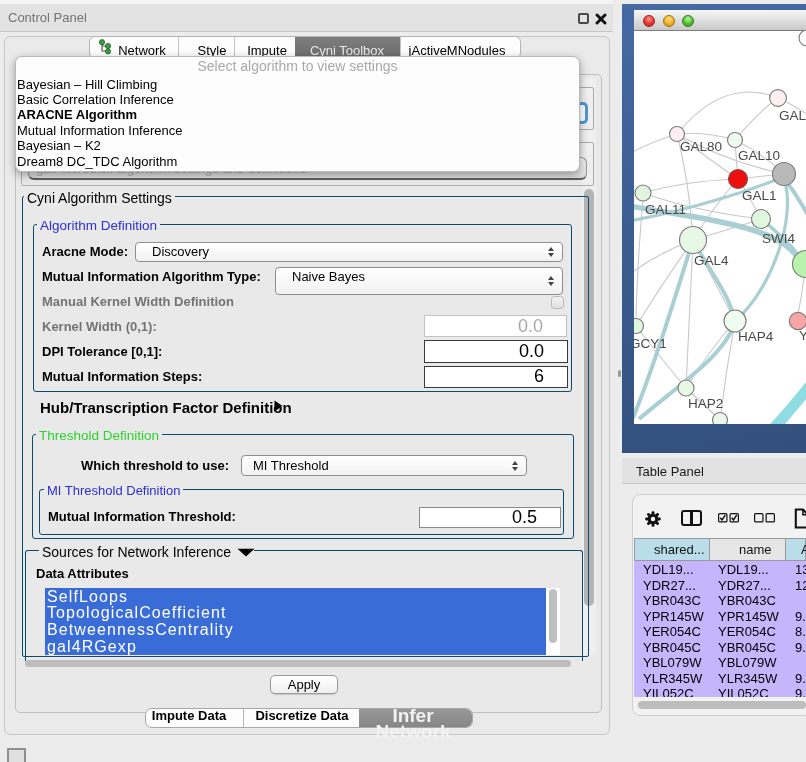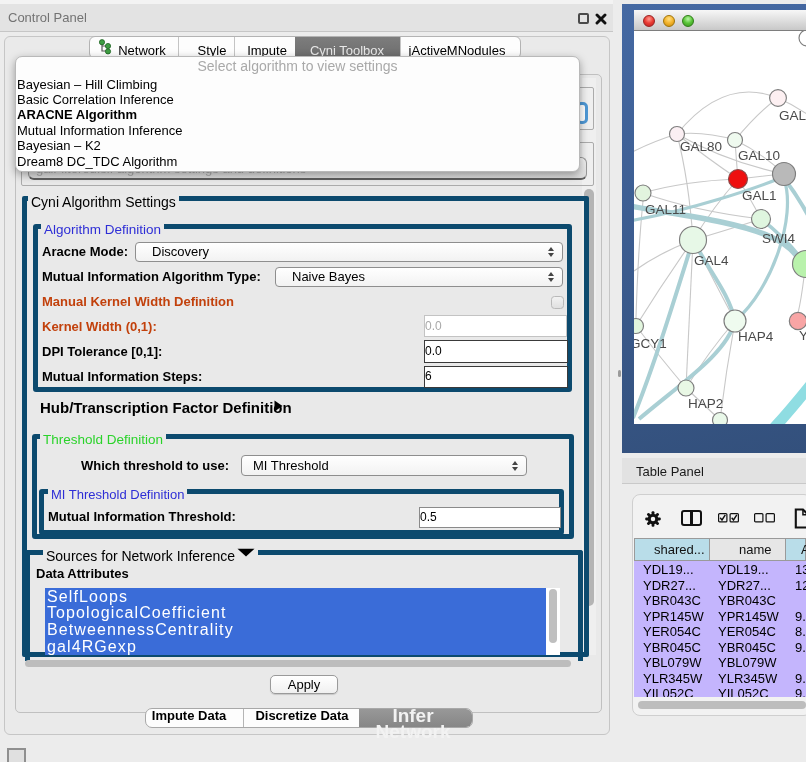--- a/index.html
+++ b/index.html
@@ -1,25 +1,25 @@
 <!DOCTYPE html>
 <html><head>
 <meta charset="utf-8">
 <style>
 *{margin:0;padding:0;box-sizing:border-box}
 html,body{width:806px;height:762px;background:#ececec;font-family:"Liberation Sans",sans-serif;position:relative;overflow:hidden}
 .abs{position:absolute}
 .lbl{position:absolute;font-size:13px;font-weight:bold;color:#000;white-space:nowrap}
-.glbl{position:absolute;font-size:13px;font-weight:bold;color:#c2410c;white-space:nowrap}
+.glbl{position:absolute;font-size:13px;font-weight:bold;color:#737373;white-space:nowrap}
 .combo{position:absolute;background:linear-gradient(#ffffff,#f2f2f2);border:1px solid #8e8e8e;border-radius:4px;font-size:13px;color:#000;line-height:18px;padding-left:16px;white-space:nowrap}
 .combo .arr{position:absolute;right:7px;top:50%;margin-top:-5px;width:7px;height:10px}
 .combo .arr:before{content:"";position:absolute;left:0;top:0;border-left:3.5px solid transparent;border-right:3.5px solid transparent;border-bottom:4px solid #444}
 .combo .arr:after{content:"";position:absolute;left:0;bottom:0;border-left:3.5px solid transparent;border-right:3.5px solid transparent;border-top:4px solid #444}
-.inp{position:absolute;background:#fff;font-size:12px;color:#000;text-align:left;padding-right:14px;white-space:nowrap}
-.gbox{position:absolute;border:5px solid #0c4a6e;border-radius:3px}
+.inp{position:absolute;background:#fff;font-size:18px;color:#000;text-align:right;padding-right:23px;white-space:nowrap}
+.gbox{position:absolute;border:1px solid #0c4a6e;border-radius:3px}
 .gcap{position:absolute;top:-8px;left:7px;background:#e9e9e9;padding:0 3px;font-size:12px;line-height:15px;white-space:nowrap}
 </style>
 </head>
 <body>
 
 <div class="abs" style="left:27px;top:0;width:3px;height:3px;background:#555"></div>
 
 <div class="abs" style="left:0;top:0;width:613px;height:4px;background:#f3f3f3"></div>
 <div class="abs" style="left:0;top:4px;width:613px;height:28px;background:#e3e3e3;border-bottom:1px solid #c6c6c6"></div>
 <div class="abs" style="left:8px;top:10px;font-size:13px;color:#737373">Control Panel</div>
@@ -76,21 +76,21 @@
 </div>
 
 <div class="gbox" style="left:33px;top:224px;width:539px;height:168px">
   <span class="gcap" style="left:3px;top:-7px;background:#e9e9e9;color:#2e2ed6;font-size:13.5px">Algorithm Definition</span>
 </div>
 
 <div class="lbl" style="left:42px;top:244px">Aracne Mode:</div>
 <div class="combo" style="left:135px;top:242px;width:428px;height:20px">Discovery<span class="arr"></span></div>
 
 <div class="lbl" style="left:42px;top:269px">Mutual Information Algorithm Type:</div>
-<div class="combo" style="left:275px;top:267px;width:288px;height:20px">Naive Bayes<span class="arr"></span></div>
+<div class="combo" style="left:275px;top:267px;width:288px;height:28px">Naive Bayes<span class="arr"></span></div>
 
 <div class="glbl" style="left:42px;top:294px">Manual Kernel Width Definition</div>
 <div class="abs" style="left:551px;top:296px;width:13px;height:13px;background:linear-gradient(#f2f2f2,#e0e0e0);border:1px solid #b9b9b9;border-radius:3.5px"></div>
 
 <div class="glbl" style="left:42px;top:319px">Kernel Width (0,1):</div>
 <div class="inp" style="left:424px;top:315px;width:143px;height:22px;border:1px solid #c3c3c3;color:#a8a8a8;line-height:20px">0.0</div>
 
 <div class="lbl" style="left:42px;top:344px">DPI Tolerance [0,1]:</div>
 <div class="inp" style="left:424px;top:340px;width:144px;height:23px;border:1.5px solid #3a3a3a;line-height:20px">0.0</div>
 

